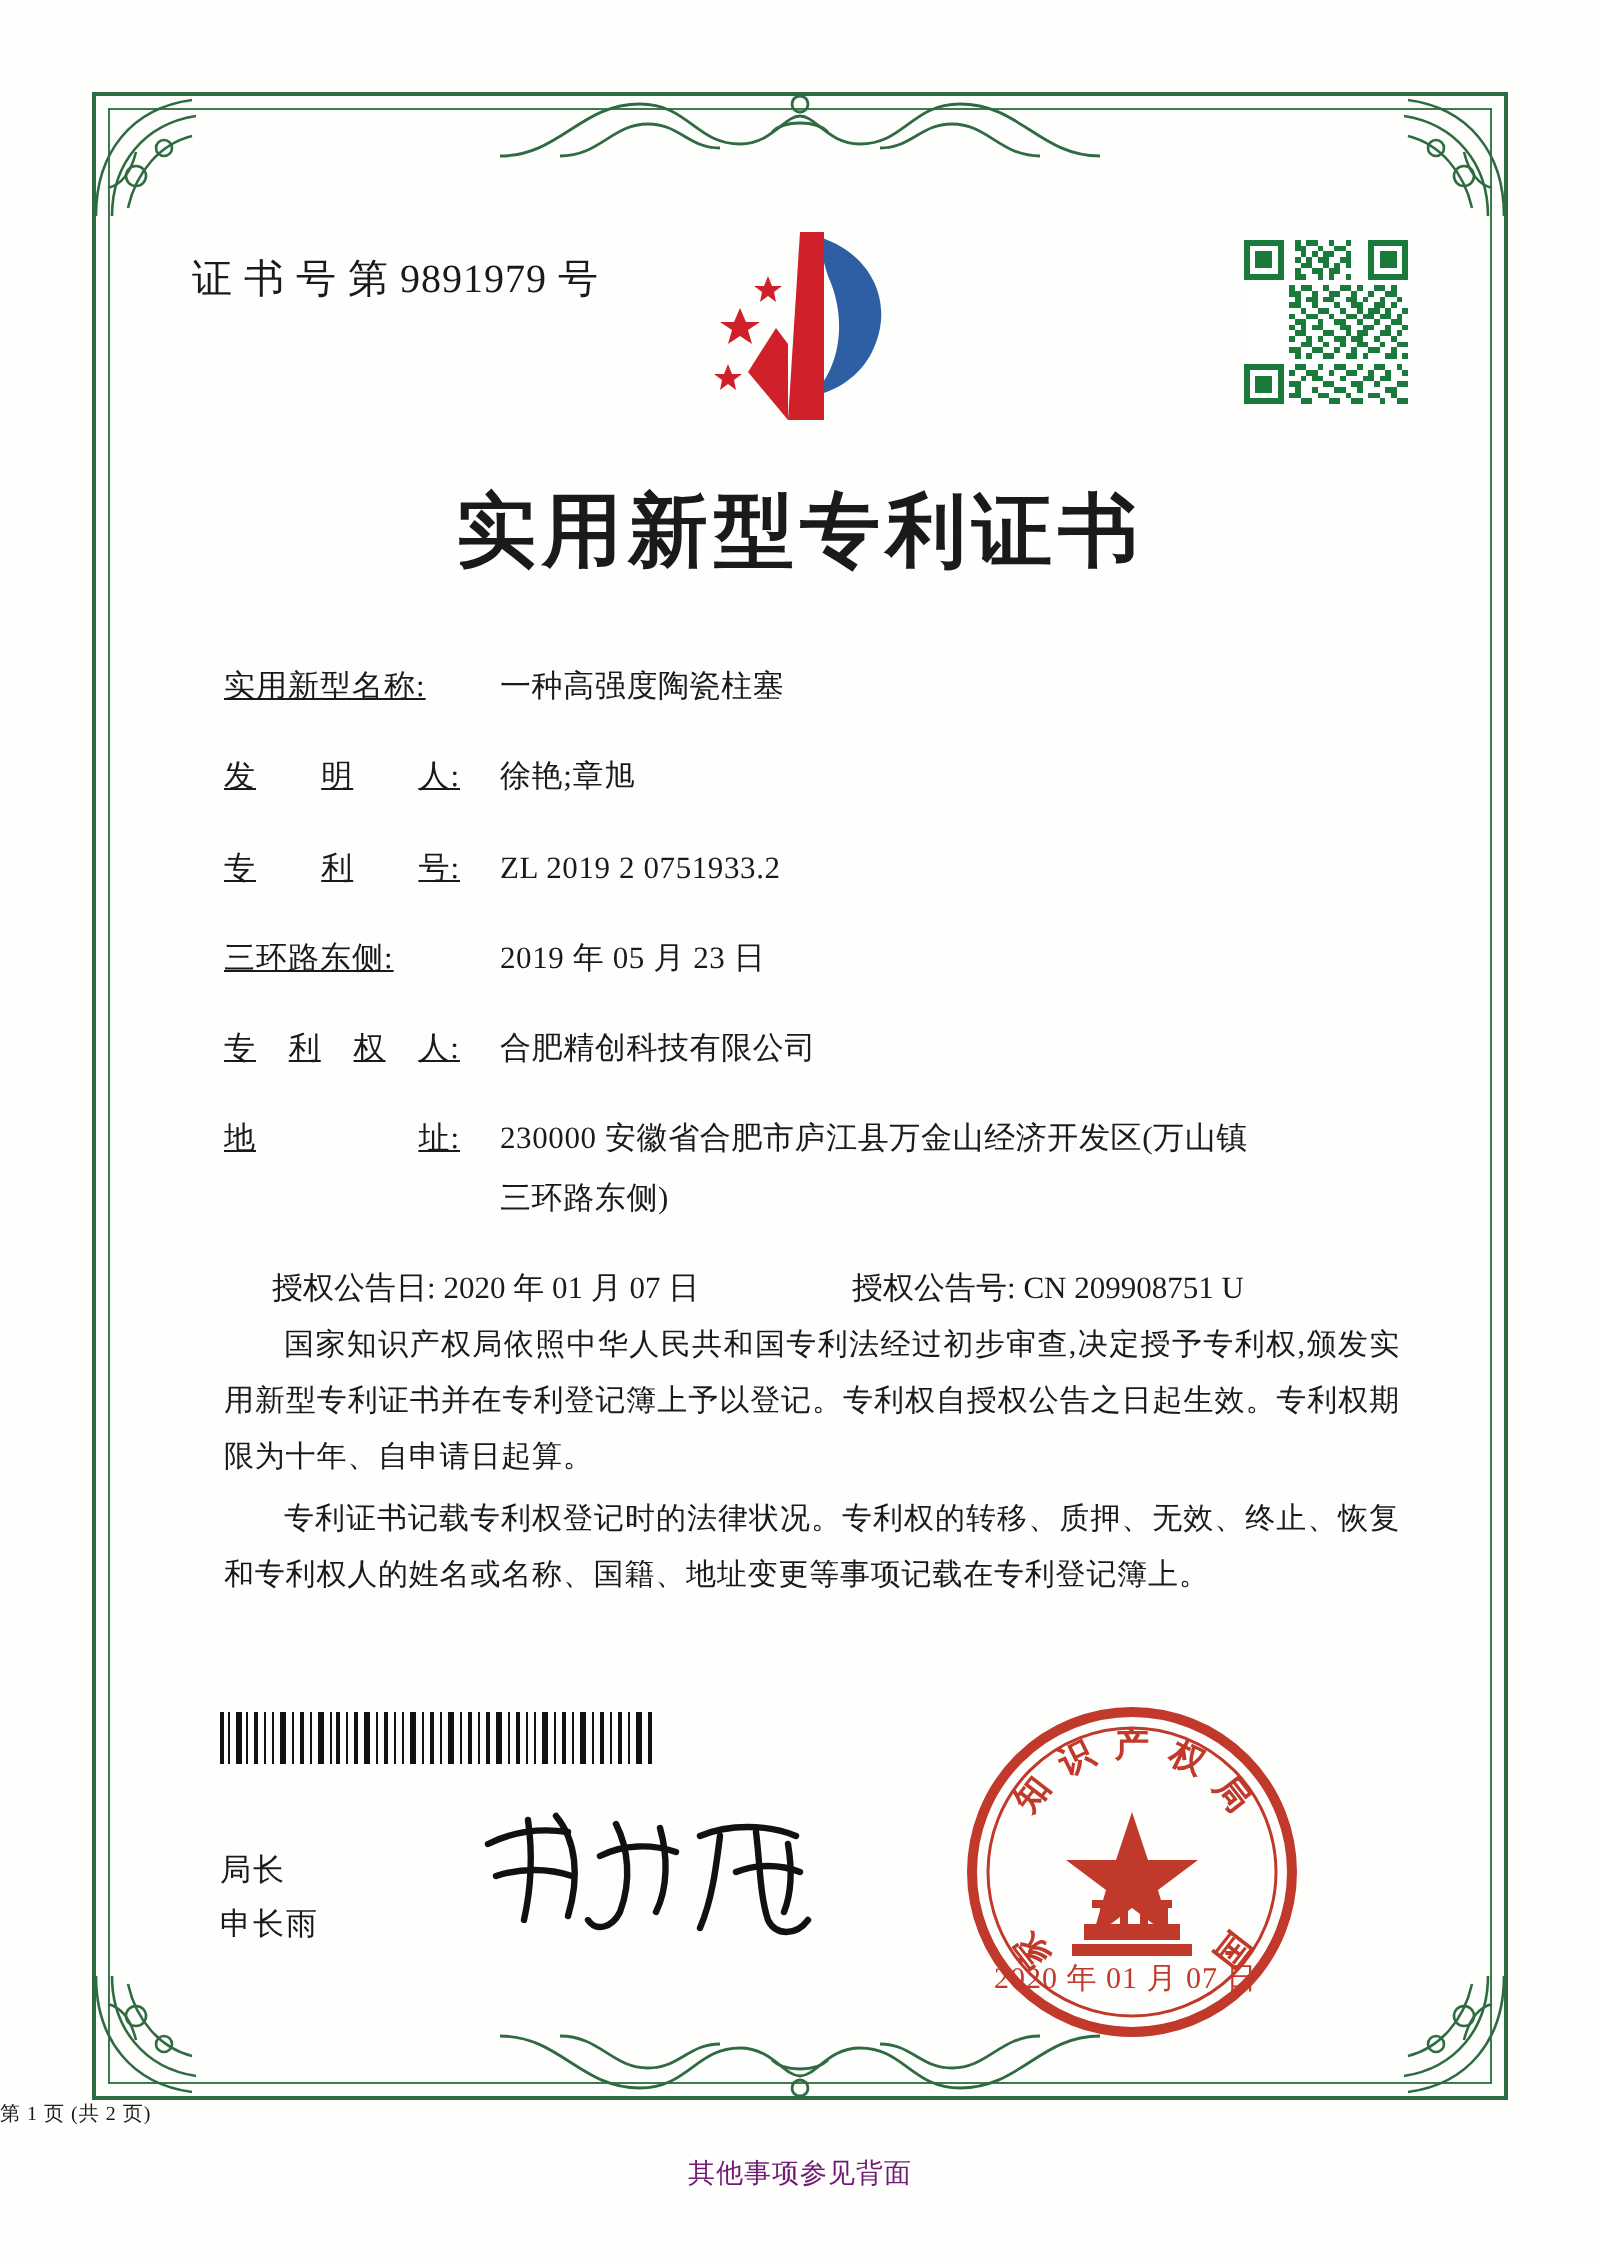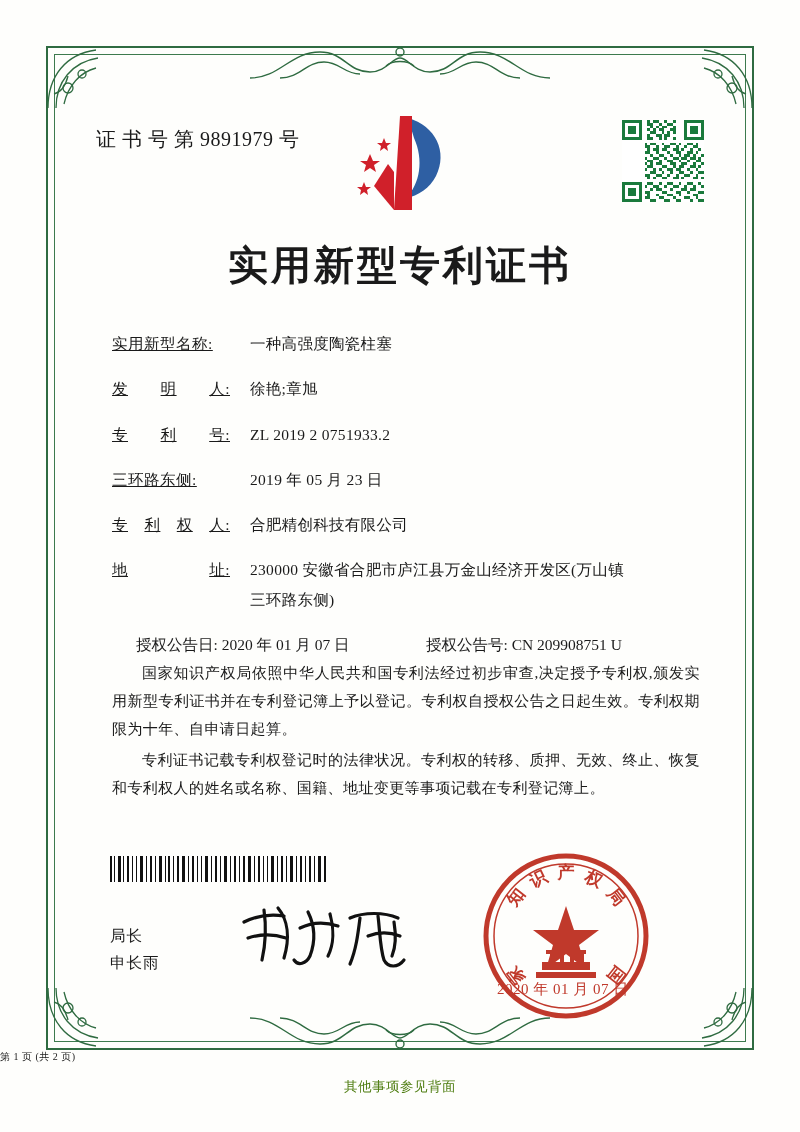--- a/index.html
+++ b/index.html
@@ -225,21 +225,21 @@
     letter-spacing: 0.5px;
     margin-top: 18px;
   }
   .footnote {
     position: absolute;
     left: 0;
     right: 0;
     top: 1078px;
     text-align: center;
     font-size: 13.5px;
-    color: #4d7c0f;
+    color: #701a75;
     letter-spacing: 0.5px;
   }
 </style>
 </head>
 <body>
 
 <div class="page">
 
   <div class="border-outer"></div>
   <div class="border-inner"></div>

